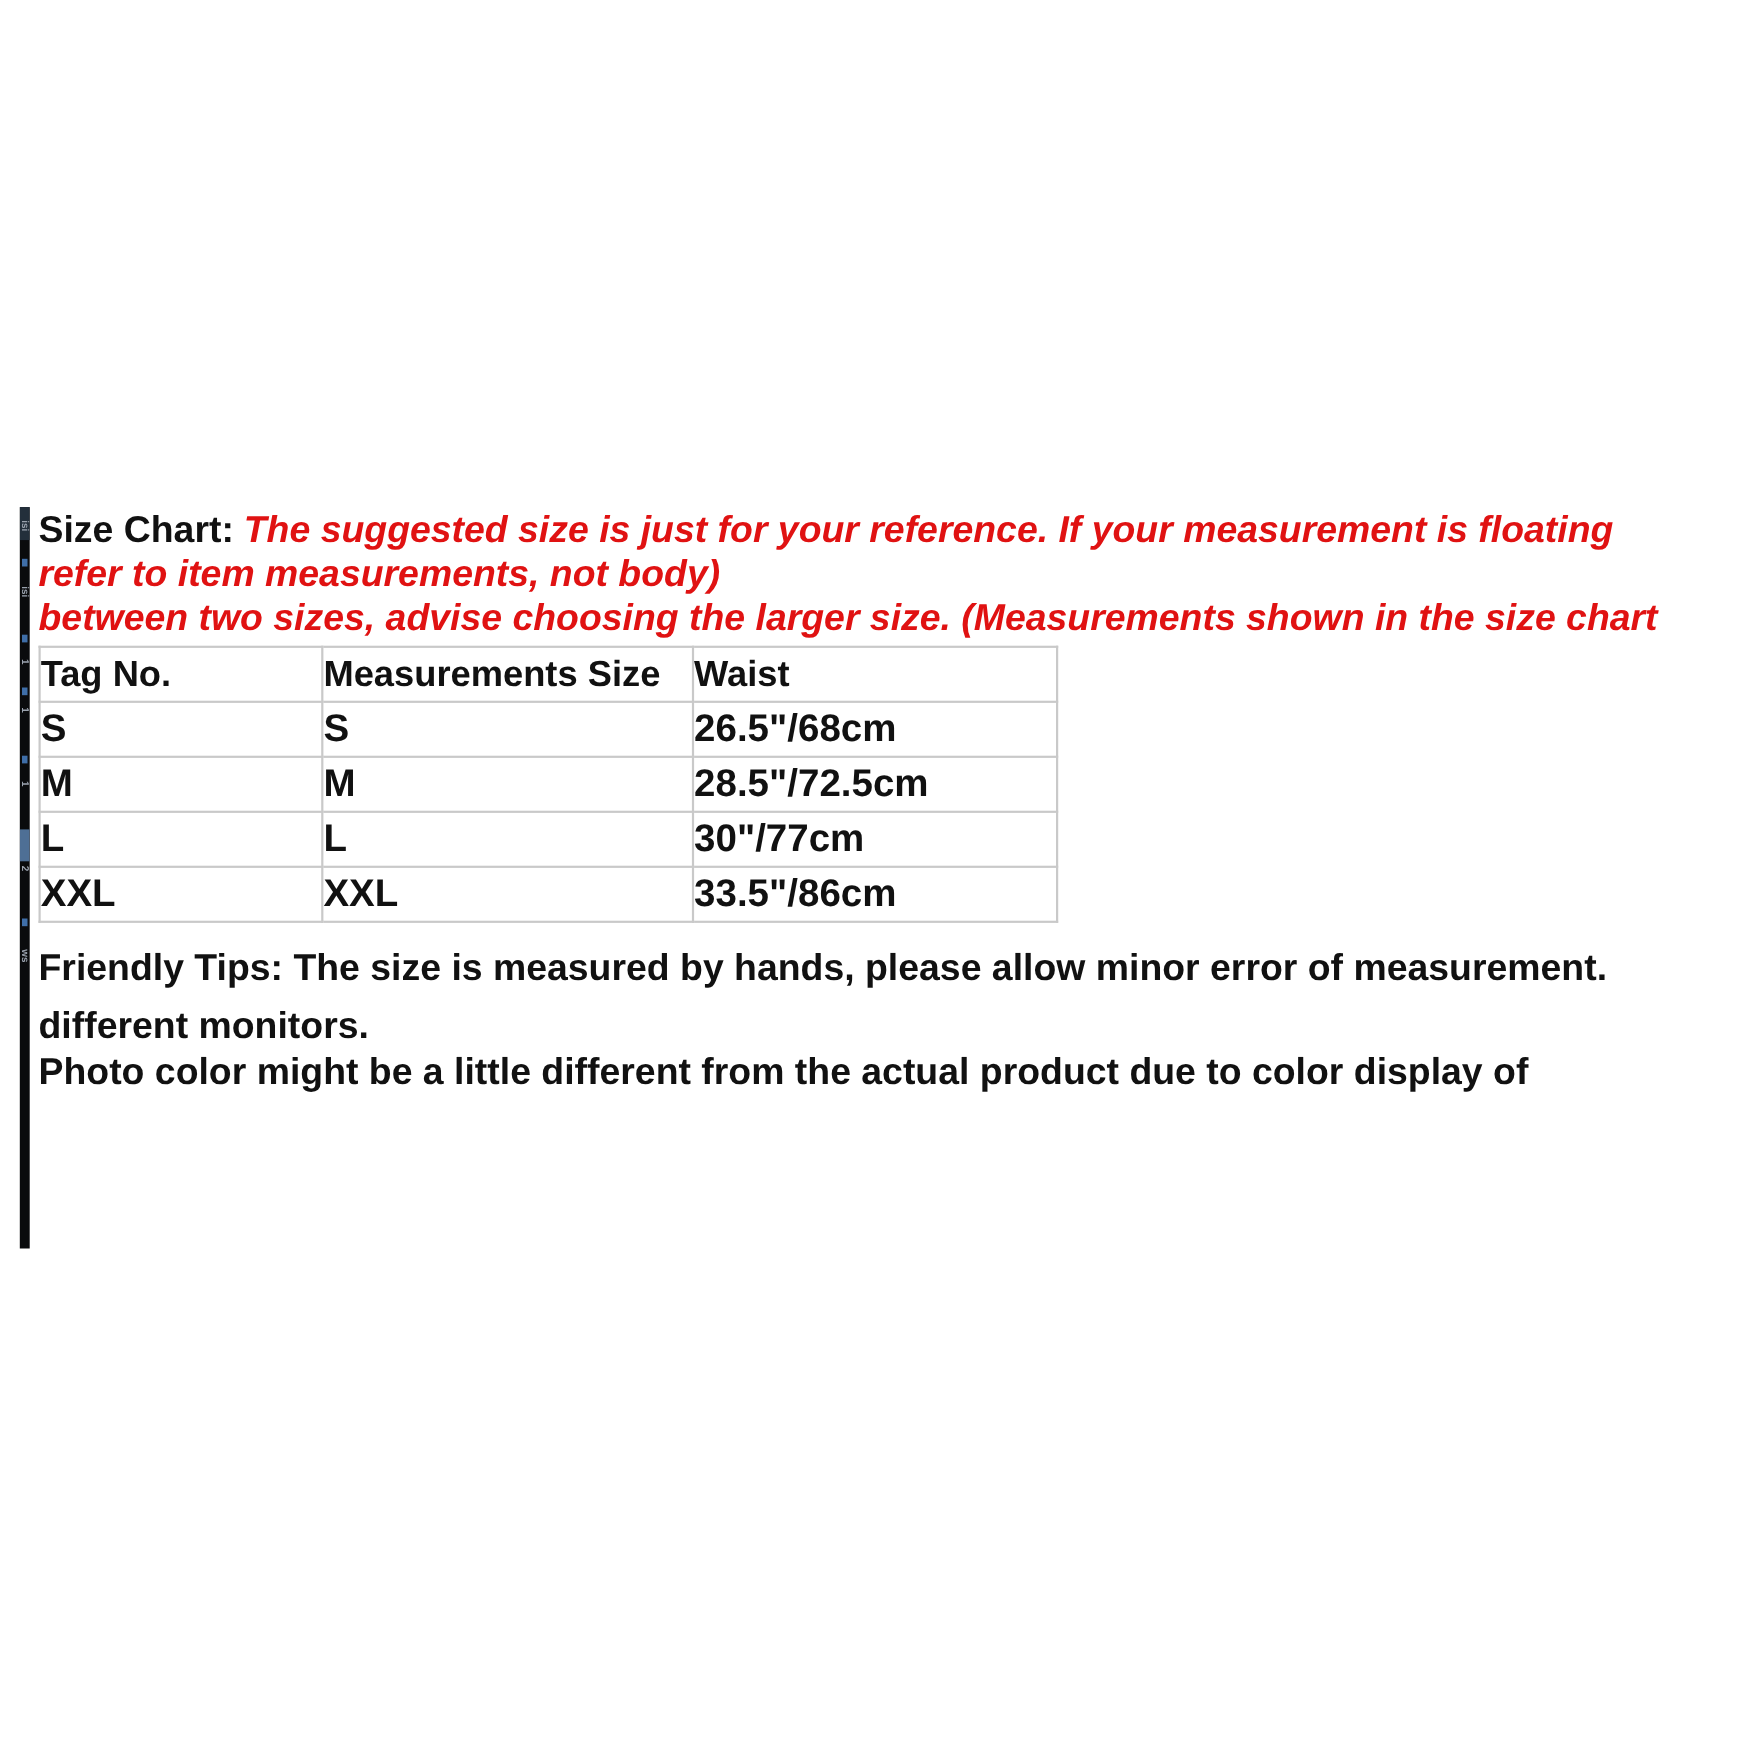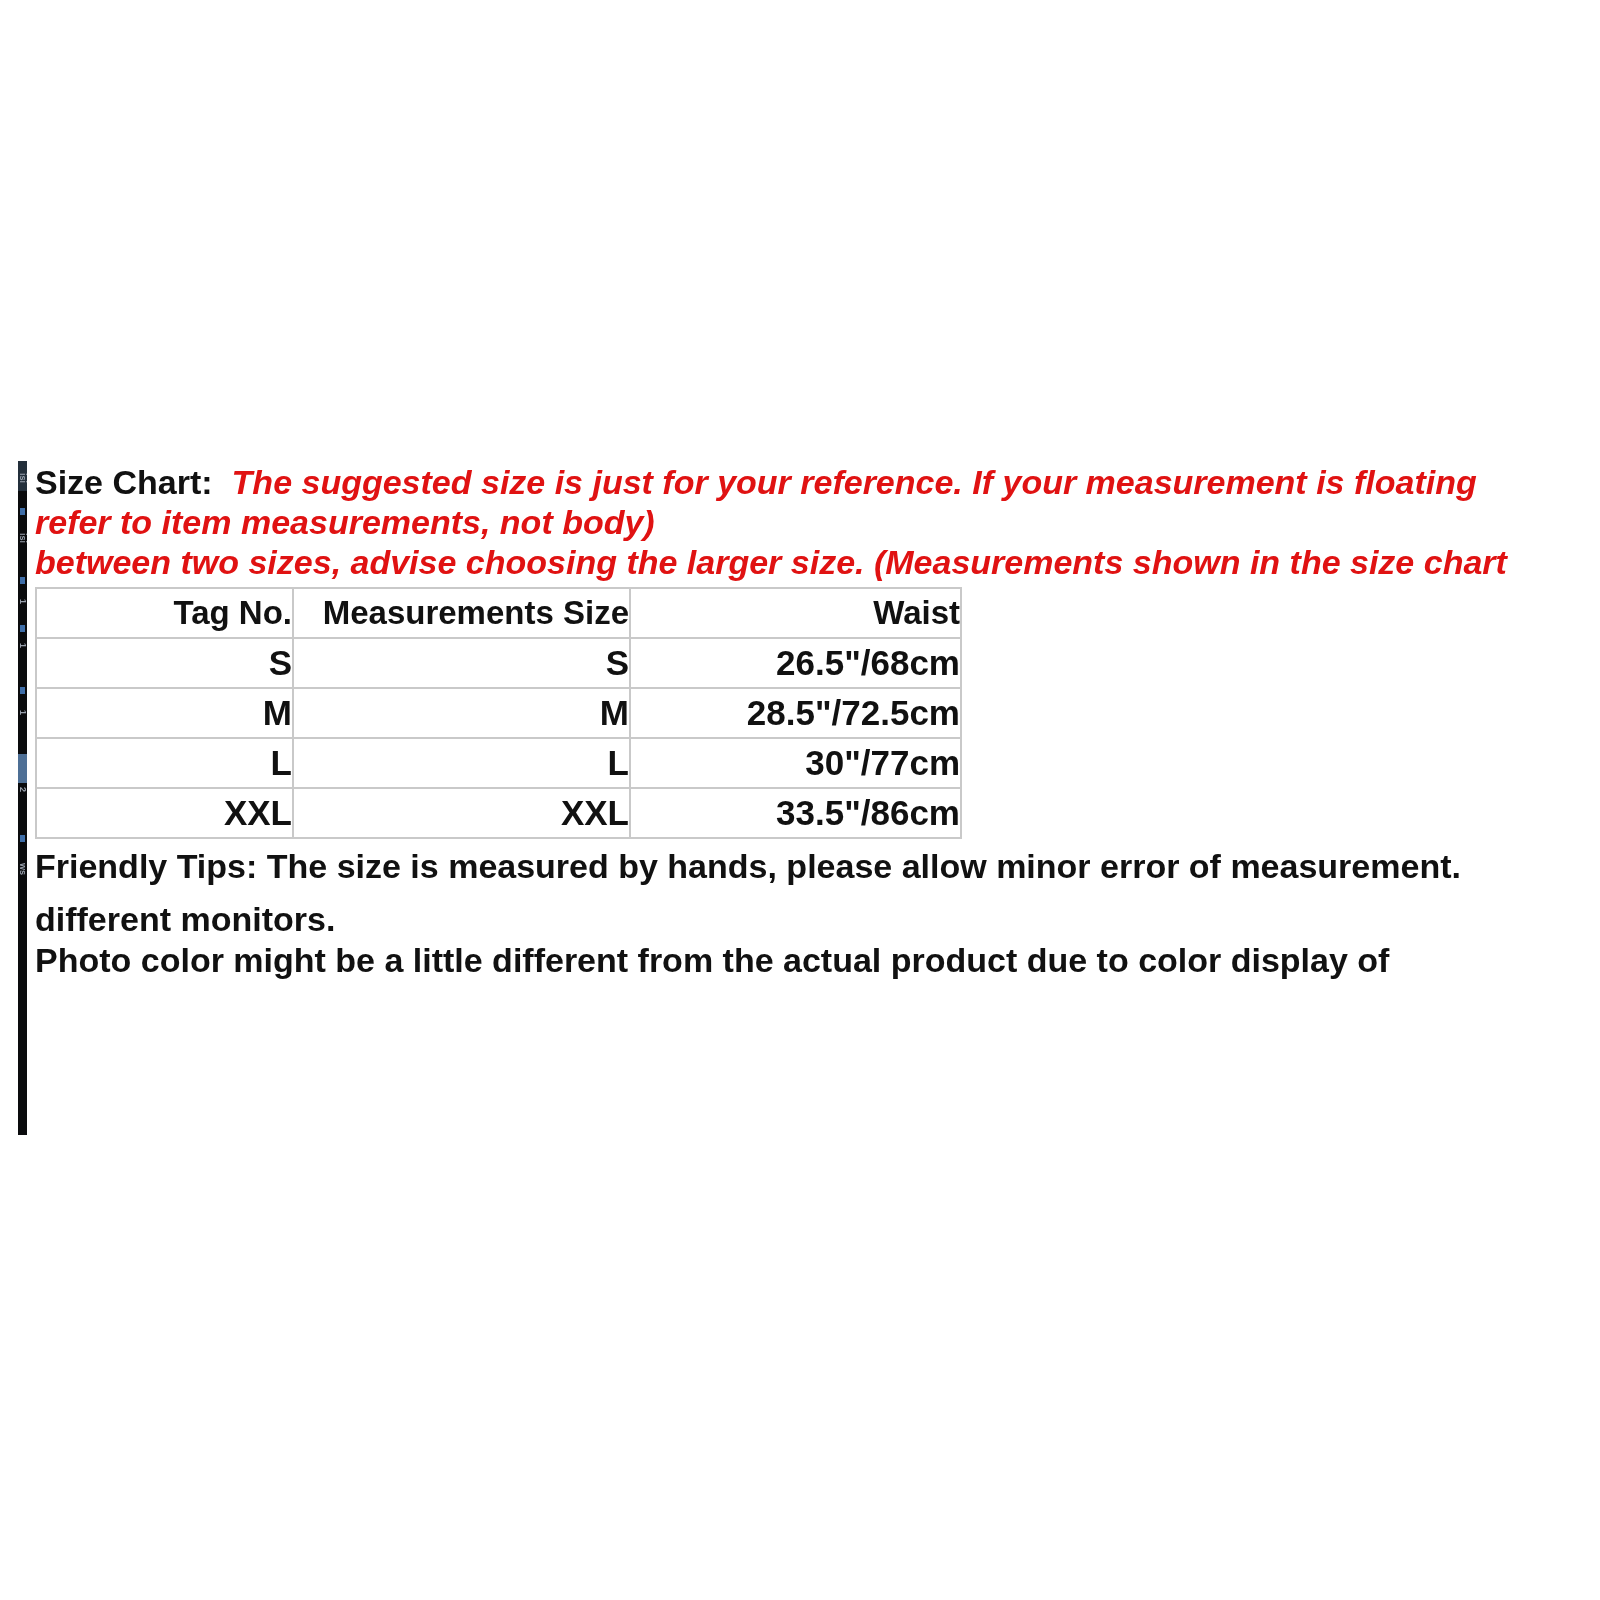--- a/index.html
+++ b/index.html
@@ -78,45 +78,45 @@
     left: 35px;
     top: 462px;
     width: 1520px;
   }
 
   .heading {
     font-size: 34px;
     line-height: 40px;
     white-space: nowrap;
   }
-  .heading .black-label { color: #111111; margin-right: 19px; }
+  .heading .black-label { color: #111111; margin-right: 9px; }
   .red-text { color: var(--accent_red, #e01212); font-style: italic; }
 
   table.size-table {
     margin-top: 5px;
     border-collapse: collapse;
     table-layout: fixed;
     width: 925px;
   }
   table.size-table td, table.size-table th {
     border: 2px solid var(--table_border, #c9c9c9);
-    text-align: right;
+    text-align: left;
     vertical-align: middle;
     padding: 0;
     height: 48px;
     color: #111111;
   }
   table.size-table th { font-size: 33px; }
   table.size-table td { font-size: 35px; }
   col.c1 { width: 257px; }
   col.c2 { width: 337px; }
   col.c3 { width: 331px; }
 
   .friendly-tips {
-    margin-top: 7px;
+    margin-top: 21px;
     font-size: 34px;
     line-height: 41px;
     white-space: nowrap;
   }
   .photo-note {
     margin-top: 12px;
     font-size: 34px;
     line-height: 41px;
   }
   .photo-note .line { white-space: nowrap; }

